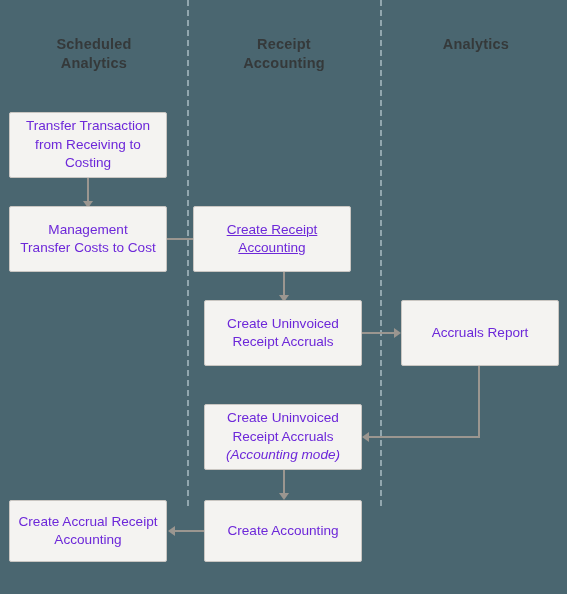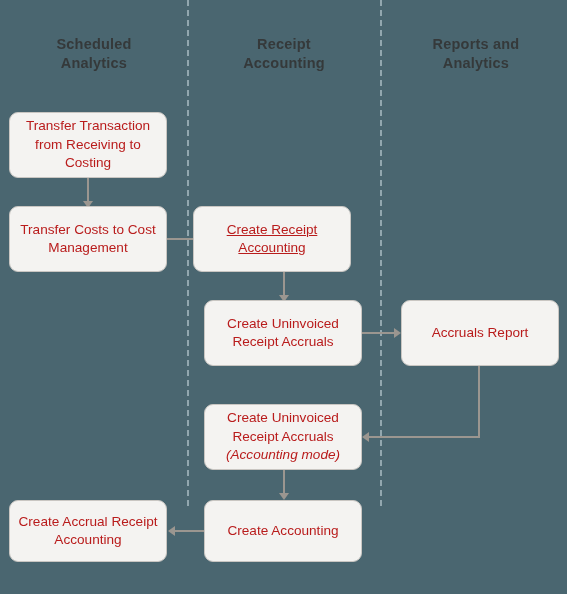--- a/index.html
+++ b/index.html
@@ -28,27 +28,27 @@
     line-height:1.32;
     color:#35393a;
     letter-spacing:.2px;
   }
 
   
   .box {
     position:absolute;
     background:#f4f3f1;
     border:1px solid #c9c6c2;
-    border-radius:9px;
+    border-radius:2px;
     box-sizing:border-box;
     display:flex;
     align-items:center;
     justify-content:center;
     text-align:center;
-    color:#b91c1c;
+    color:#6d28d9;
     font-size:13.6px;
     line-height:1.35;
     padding:4px 8px;
   }
   .box .inner { width:100%; }
   .box em { font-style:italic; }
 
   
   .conn { position:absolute; background:#9b9690; }
   .conn.v { width:2px; }
@@ -83,21 +83,20 @@
     <div>Scheduled</div>
     <div>Analytics</div>
   </div>
 
   <div class="lane-header" style="left:197px; top:35px; width:174px;">
     <div>Receipt</div>
     <div>Accounting</div>
   </div>
 
   <div class="lane-header" style="left:390px; top:35px; width:172px;">
-    <div>Reports and</div>
     <div>Analytics</div>
   </div>
 
   <div class="conn v" style="left:87px; top:178px; height:25px;"></div>
   <div class="arrow down" style="left:83px; top:201px;"></div>
 
   <div class="conn h" style="left:167px; top:238px; width:36px;"></div>
   <div class="arrow right" style="left:199px; top:234px;"></div>
 
   <div class="conn v" style="left:283px; top:272px; height:25px;"></div>
@@ -119,22 +118,22 @@
   <div class="box" style="left:9px; top:112px; width:158px; height:66px;">
     <div class="inner">
       <div>Transfer Transaction</div>
       <div>from Receiving to</div>
       <div>Costing</div>
     </div>
   </div>
 
   <div class="box" style="left:9px; top:206px; width:158px; height:66px;">
     <div class="inner">
+      <div>Management</div>
       <div>Transfer Costs to Cost</div>
-      <div>Management</div>
     </div>
   </div>
 
   <div class="box" style="left:193px; top:206px; width:158px; height:66px;text-decoration:underline;">
     <div class="inner">
       <div>Create Receipt</div>
       <div>Accounting</div>
     </div>
   </div>
 

